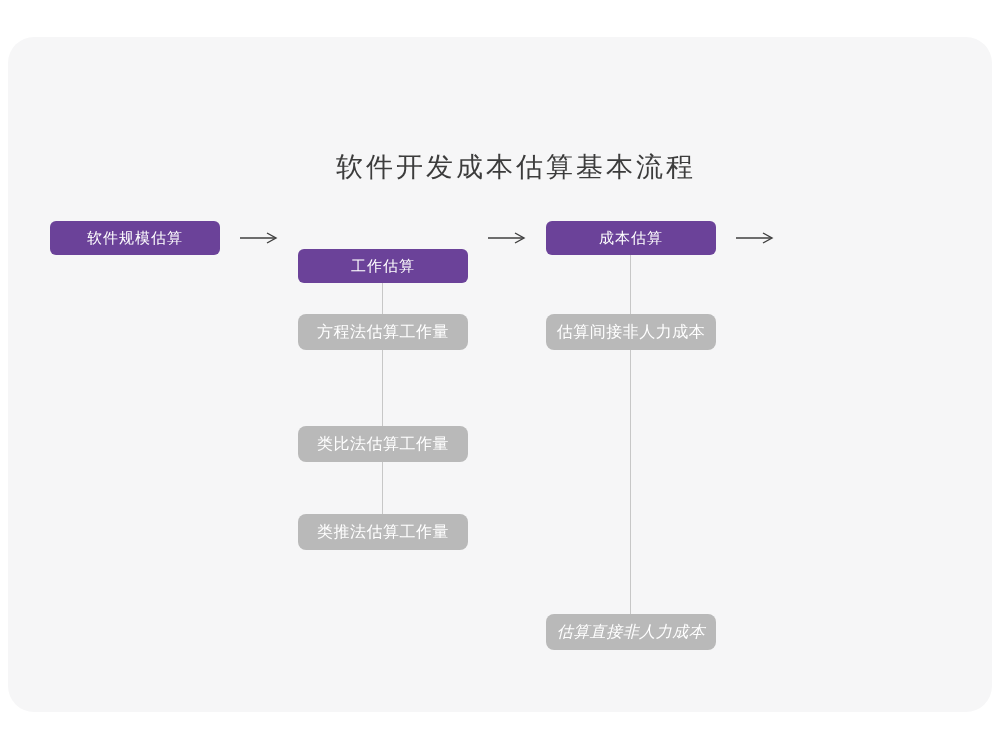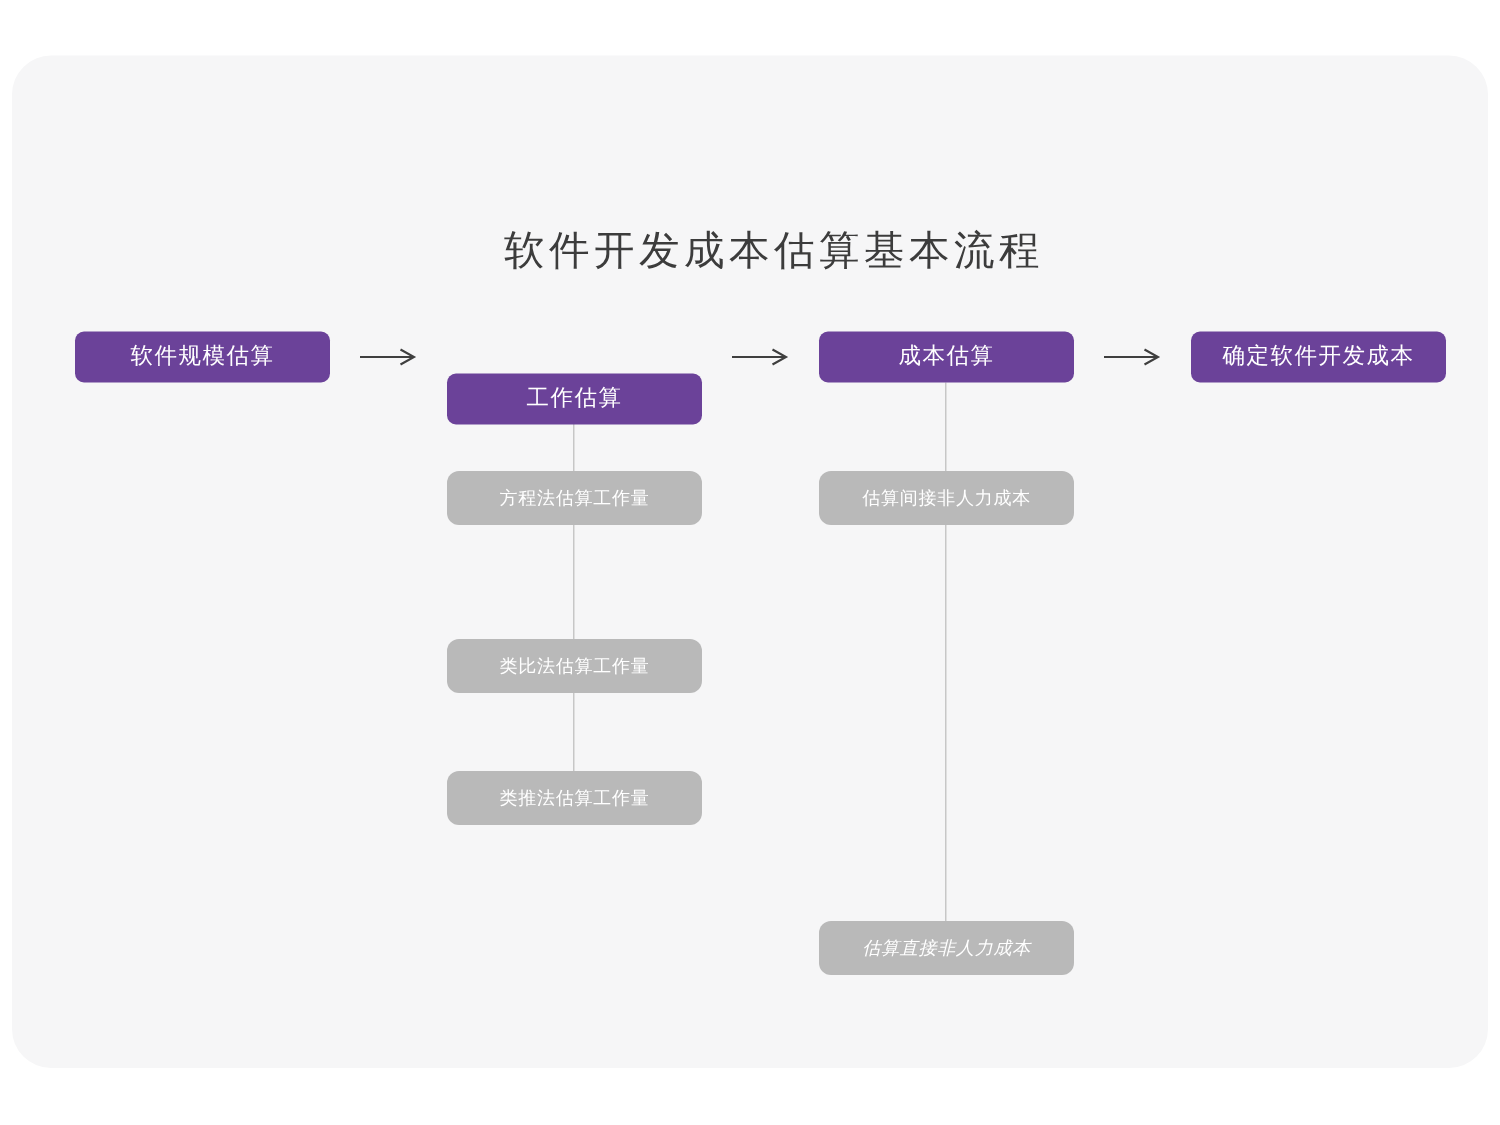--- a/index.html
+++ b/index.html
@@ -50,21 +50,21 @@
   }
   .node.primary {
     background: var(--color-primary, #6b4299);
     border-radius: 6px;
   }
   .node.secondary {
     background: var(--color-secondary_box, #b9b9b9);
     border-radius: 8px;
     height: 36px;
     line-height: 36px;
-    font-size: 12px;
+    font-size: 16px;
     letter-spacing: 0.5px;
   }
   .p1 { left: 42px;  top: 184px; }
   .p2 { left: 290px; top: 184px; margin-top: 28px; }
   .p3 { left: 538px; top: 184px; }
   .p4 { left: 786px; top: 184px; }
 
   .g1 { left: 290px; top: 277px; }
   .g2 { left: 290px; top: 377px; margin-top: 12px; }
   .g3 { left: 290px; top: 477px; }
@@ -99,21 +99,20 @@
   <div class="card">
 
     <h1 class="title">软件开发成本估算基本流程</h1>
 
     <div class="vline vline-1"></div>
     <div class="vline vline-2"></div>
 
     <div class="node primary p1">软件规模估算</div>
     <div class="node primary p2">工作估算</div>
     <div class="node primary p3">成本估算</div>
-    <div class="node primary p4">确定软件开发成本</div>
 
     <svg class="arrow a1" viewBox="0 0 40 12">
       <line x1="1" y1="6" x2="36" y2="6" stroke="currentColor" stroke-width="1.4"></line>
       <polyline points="28,1 37,6 28,11" fill="none" stroke="currentColor" stroke-width="1.4"></polyline>
     </svg>
     <svg class="arrow a2" viewBox="0 0 40 12">
       <line x1="1" y1="6" x2="36" y2="6" stroke="currentColor" stroke-width="1.4"></line>
       <polyline points="28,1 37,6 28,11" fill="none" stroke="currentColor" stroke-width="1.4"></polyline>
     </svg>
     <svg class="arrow a3" viewBox="0 0 40 12">

